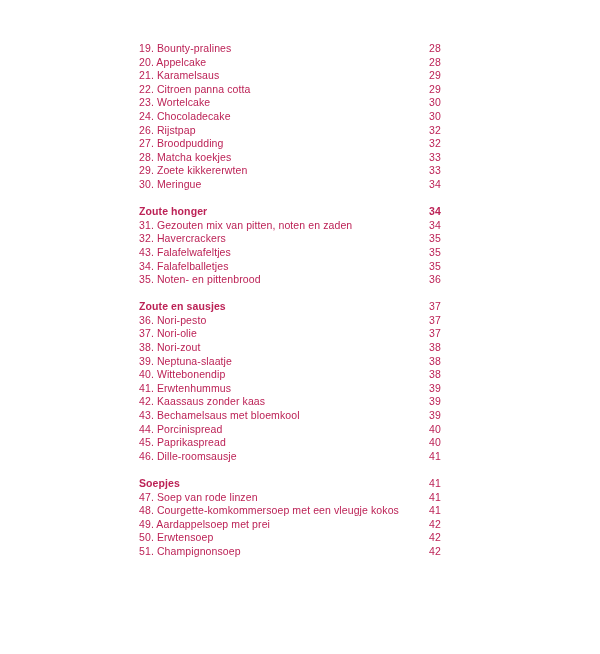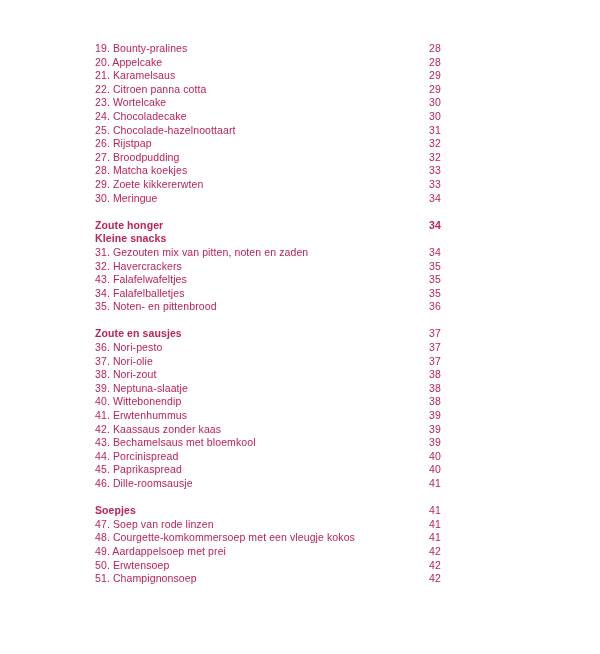--- a/index.html
+++ b/index.html
@@ -20,21 +20,21 @@
     font-size: 10.5px;
     letter-spacing: 0.1px;
   }
   .row {
     display: flex;
     justify-content: space-between;
     align-items: baseline;
     line-height: 13.6px;
     white-space: nowrap;
   }
-  .row .label { text-align: left; }
+  .row .label { text-align: left; margin-left: 44px; }
   .row .num { text-align: left; }
   .row.h .label { font-weight: 700; text-align: right; }
   .row.hb .num { font-weight: 700; }
   .row.gap { margin-top: 13.6px; }
 </style>
 </head>
 <body>
 
 <div class="toc">
 
@@ -56,24 +56,20 @@
     </div>
   <div class="row">
       <span class="label">23. Wortelcake</span>
       <span class="num">30</span>
     </div>
   <div class="row">
       <span class="label">24. Chocoladecake</span>
       <span class="num">30</span>
     </div>
   <div class="row">
-      <span class="label">25. Chocolade-hazelnoottaart</span>
-      <span class="num">31</span>
-    </div>
-  <div class="row">
       <span class="label">26. Rijstpap</span>
       <span class="num">32</span>
     </div>
   <div class="row">
       <span class="label">27. Broodpudding</span>
       <span class="num">32</span>
     </div>
   <div class="row">
       <span class="label">28. Matcha koekjes</span>
       <span class="num">33</span>
@@ -83,24 +79,20 @@
       <span class="num">33</span>
     </div>
   <div class="row">
       <span class="label">30. Meringue</span>
       <span class="num">34</span>
     </div>
 
   <div class="row h hb gap">
       <span class="label">Zoute honger</span>
       <span class="num">34</span>
-    </div>
-  <div class="row h">
-      <span class="label">Kleine snacks</span>
-      <span class="num"></span>
     </div>
   <div class="row">
       <span class="label">31. Gezouten mix van pitten, noten en zaden</span>
       <span class="num">34</span>
     </div>
   <div class="row">
       <span class="label">32. Havercrackers</span>
       <span class="num">35</span>
     </div>
   <div class="row">

